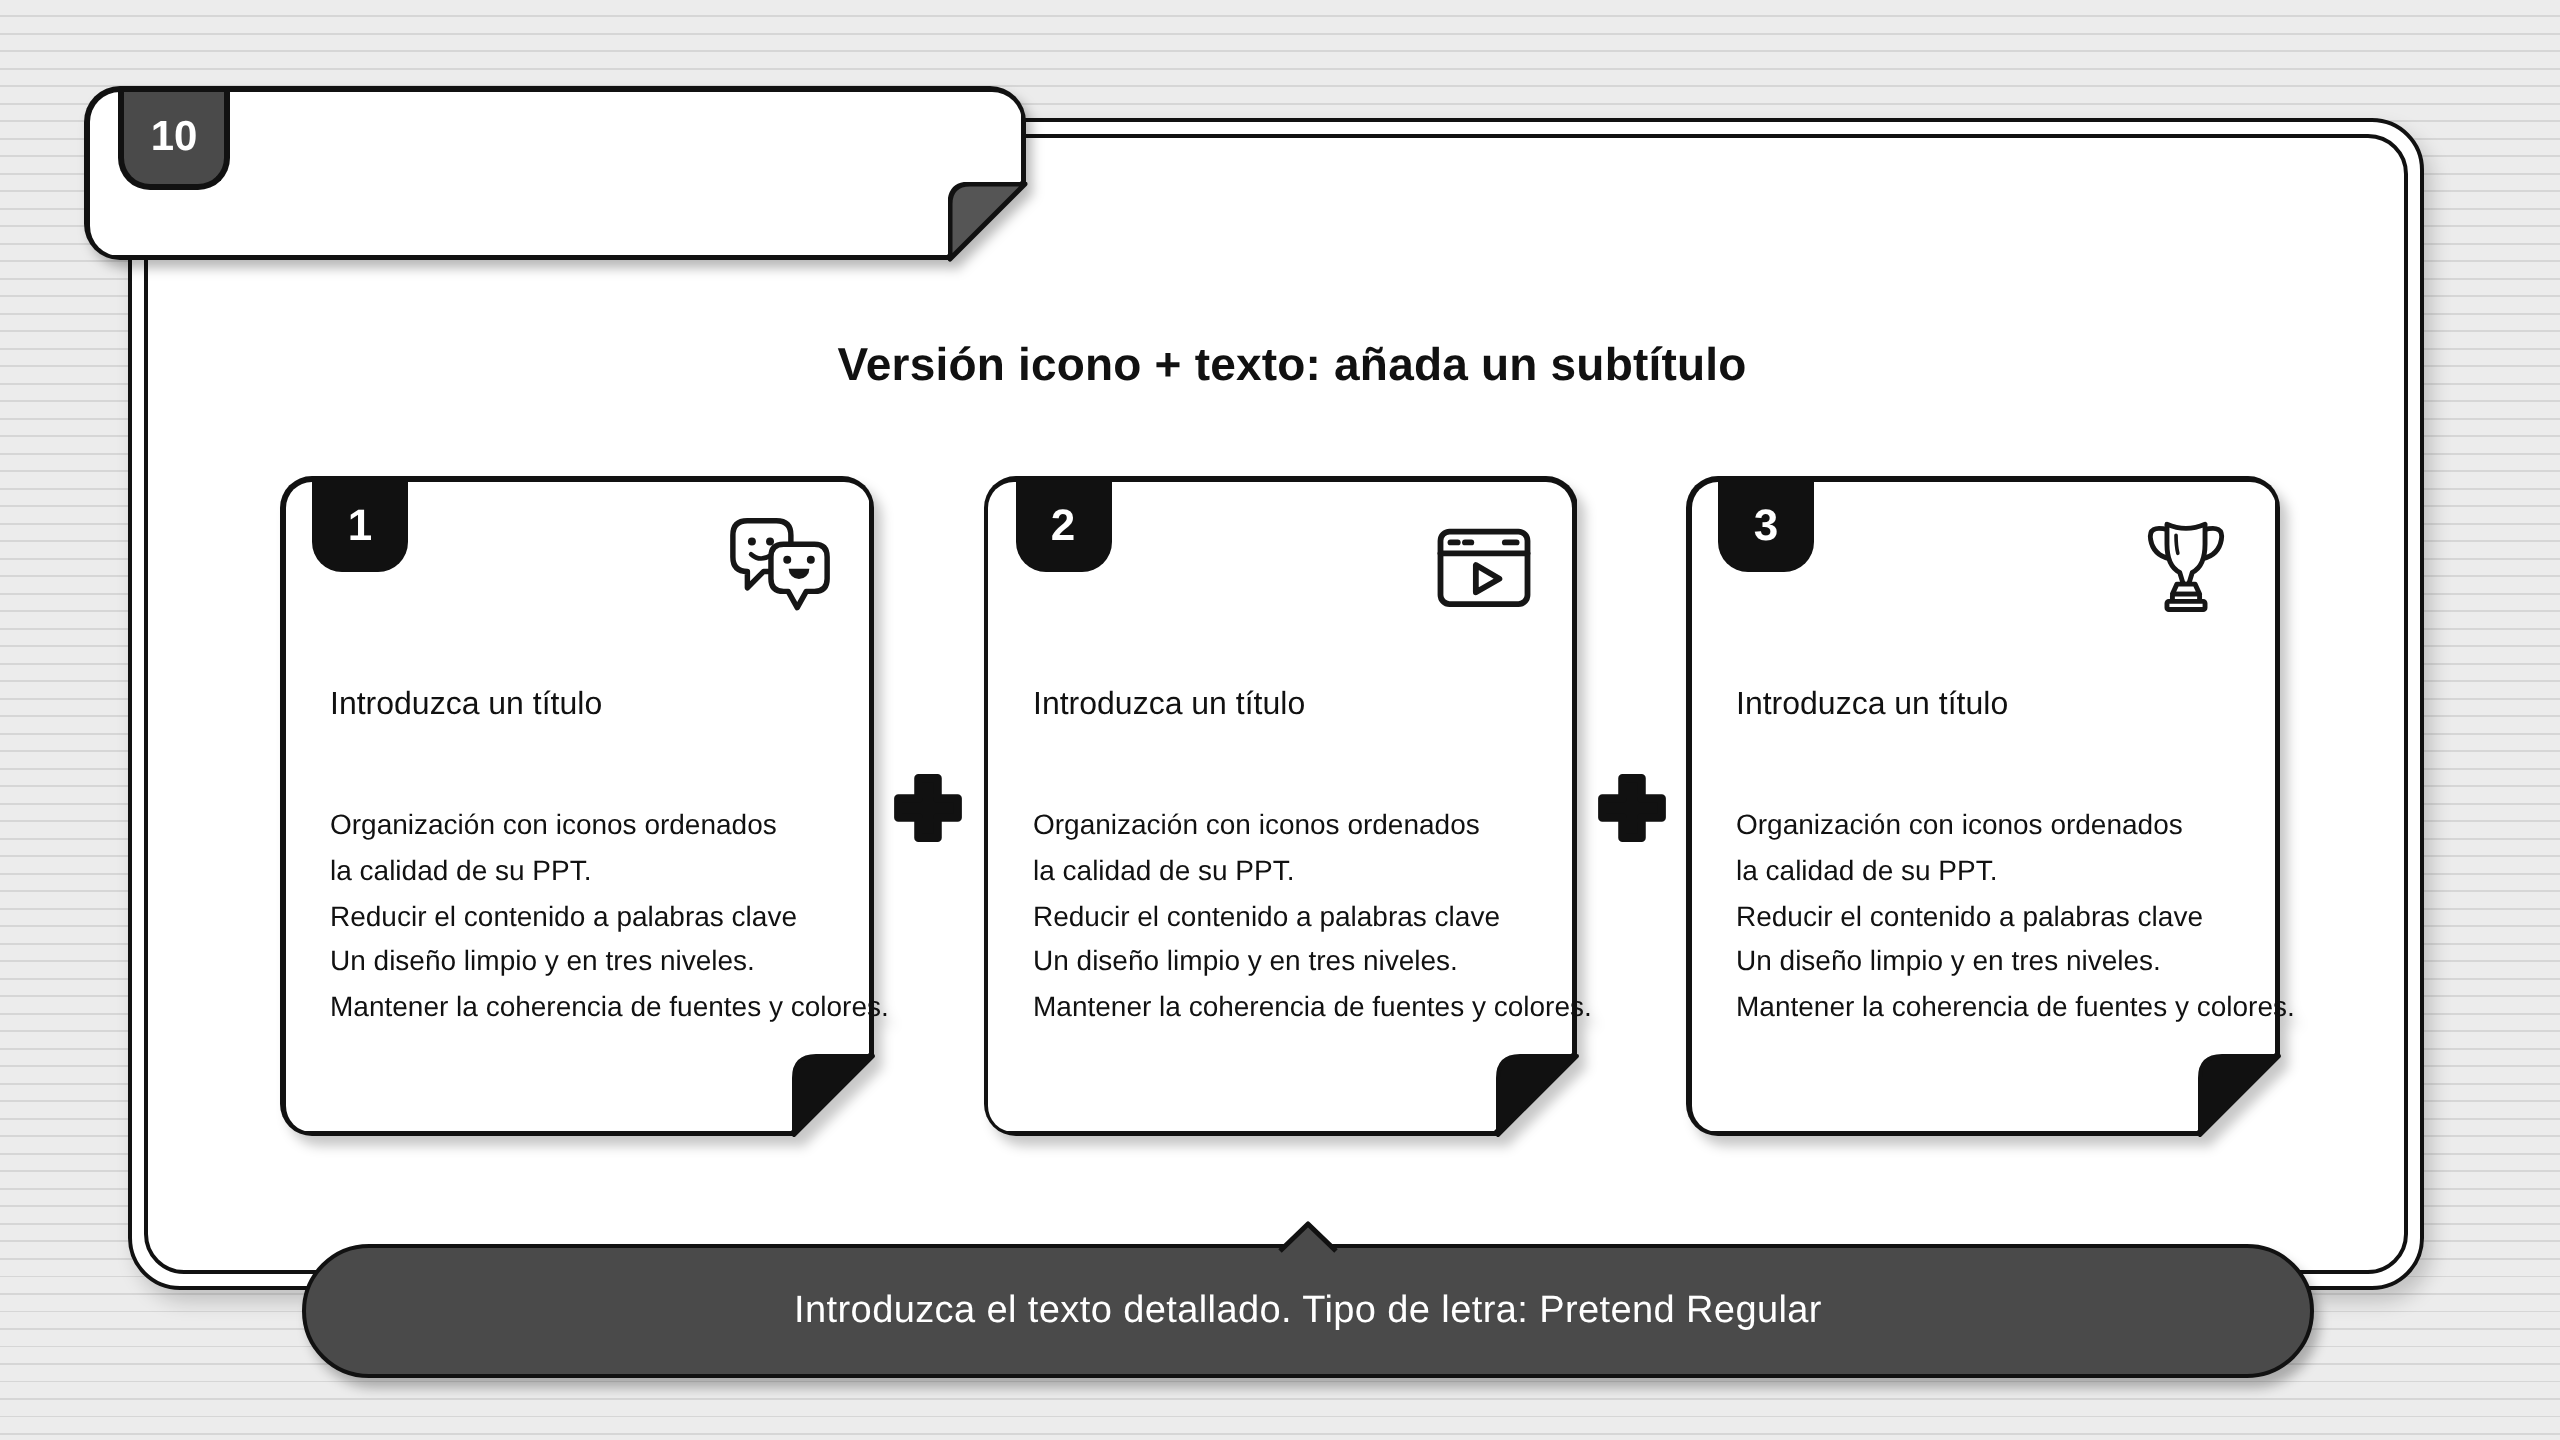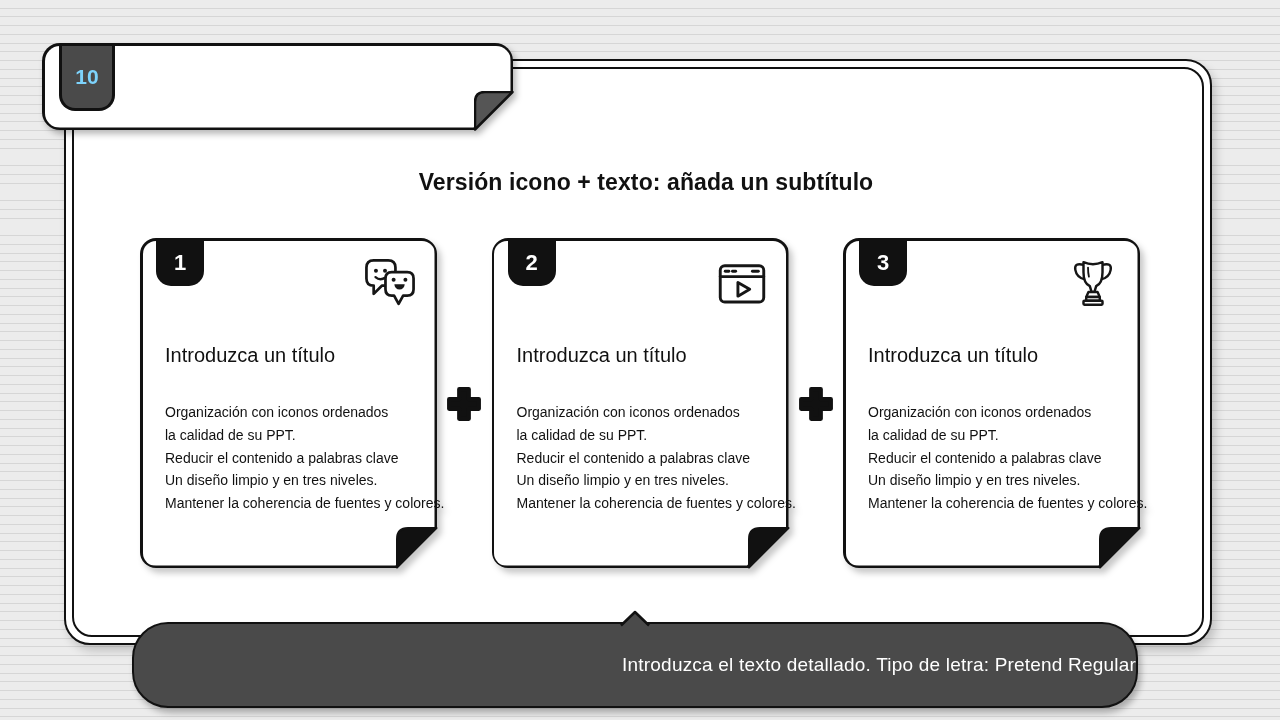--- a/index.html
+++ b/index.html
@@ -22,24 +22,24 @@
 
   
   .header-tab{position:absolute;left:42px;top:43px;width:471px;height:87px;z-index:5;
     filter:drop-shadow(3px 4px 3px rgba(0,0,0,.28));}
   .tab-border{position:absolute;inset:0;background:#111;border-radius:18px;
     clip-path:polygon(0 0,100% 0,100% calc(100% - 38px),calc(100% - 38px) 100%,0 100%);}
   .tab-fill{position:absolute;inset:2.5px;background:#fff;border-radius:15px;
     clip-path:polygon(0 0,100% 0,100% calc(100% - 37px),calc(100% - 37px) 100%,0 100%);}
   .tab-fold{position:absolute;right:-1px;bottom:-1px;width:40px;height:40px;}
   .tab-badge{
-    position:absolute;left:17px;top:2.5px;width:56px;height:65px;background:#4a4a4a;
+    position:absolute;left:17px;top:2.5px;width:56px;height:49px;background:#4a4a4a;
     border:3px solid #111;border-top:none;border-radius:0 0 16px 16px;
     display:flex;align-items:center;justify-content:center;
-    color:#7dd3fc;font-size:21px;font-weight:700;
+    color:#ffffff;font-size:21px;font-weight:700;
   }
   .tab-title{
     position:absolute;left:92px;right:44px;top:0;height:100%;
     display:flex;align-items:center;font-size:17.5px;font-weight:700;letter-spacing:.1px;
   }
 
   
   .main-title{
     position:absolute;left:0;right:0;top:169px;text-align:center;
     font-size:23px;font-weight:700;letter-spacing:.1px;z-index:3;padding-left:12px;
@@ -55,32 +55,32 @@
     clip-path:polygon(0 0,100% 0,100% calc(100% - 40px),calc(100% - 40px) 100%,0 100%);}
   .card-fill{position:absolute;inset:2.5px;background:#fff;border-radius:13px;
     clip-path:polygon(0 0,100% 0,100% calc(100% - 39px),calc(100% - 39px) 100%,0 100%);}
   .card-fold{position:absolute;right:-1px;bottom:-1px;width:42px;height:42px;}
   .card-badge{
     position:absolute;left:16px;top:2.5px;width:48px;height:45px;background:#111;
     border-radius:0 0 15px 15px;display:flex;align-items:center;justify-content:center;
     color:#fff;font-weight:700;font-size:22px;
   }
   .card-icon{position:absolute;top:16px;right:18px;width:58px;height:58px;}
-  .card-title{position:absolute;left:25px;top:106px;font-size:20px;font-weight:500;}
+  .card-title{position:absolute;left:25px;top:106px;font-size:16px;font-weight:500;}
   .card-lines{position:absolute;left:25px;top:163px;right:6px;}
   .card-line{font-size:14px;line-height:22.8px;white-space:nowrap;}
 
   .plus-wrap{display:flex;align-items:center;justify-content:center;flex:1;}
   .plus-icon{width:36px;height:36px;margin-top:2px;}
 
   
   .footer-pill{
-    position:absolute;left:132px;top:622px;width:1006px;height:86px;
+    position:absolute;left:151px;top:622px;width:1006px;height:67px;
     background:#4a4a4a;border:2.5px solid #111;border-radius:36px;z-index:6;
-    display:flex;align-items:center;justify-content:flex-end;
+    display:flex;align-items:center;justify-content:center;
     box-shadow:3px 5px 6px rgba(0,0,0,.28);
   }
   .footer-text{color:#fff;font-size:19px;font-weight:500;letter-spacing:.2px;}
   .footer-pointer{position:absolute;top:-14px;left:calc(50% - 16px);width:32px;height:18px;}
 </style>
 </head>
 <body>
 
 <div class="stage">
 

